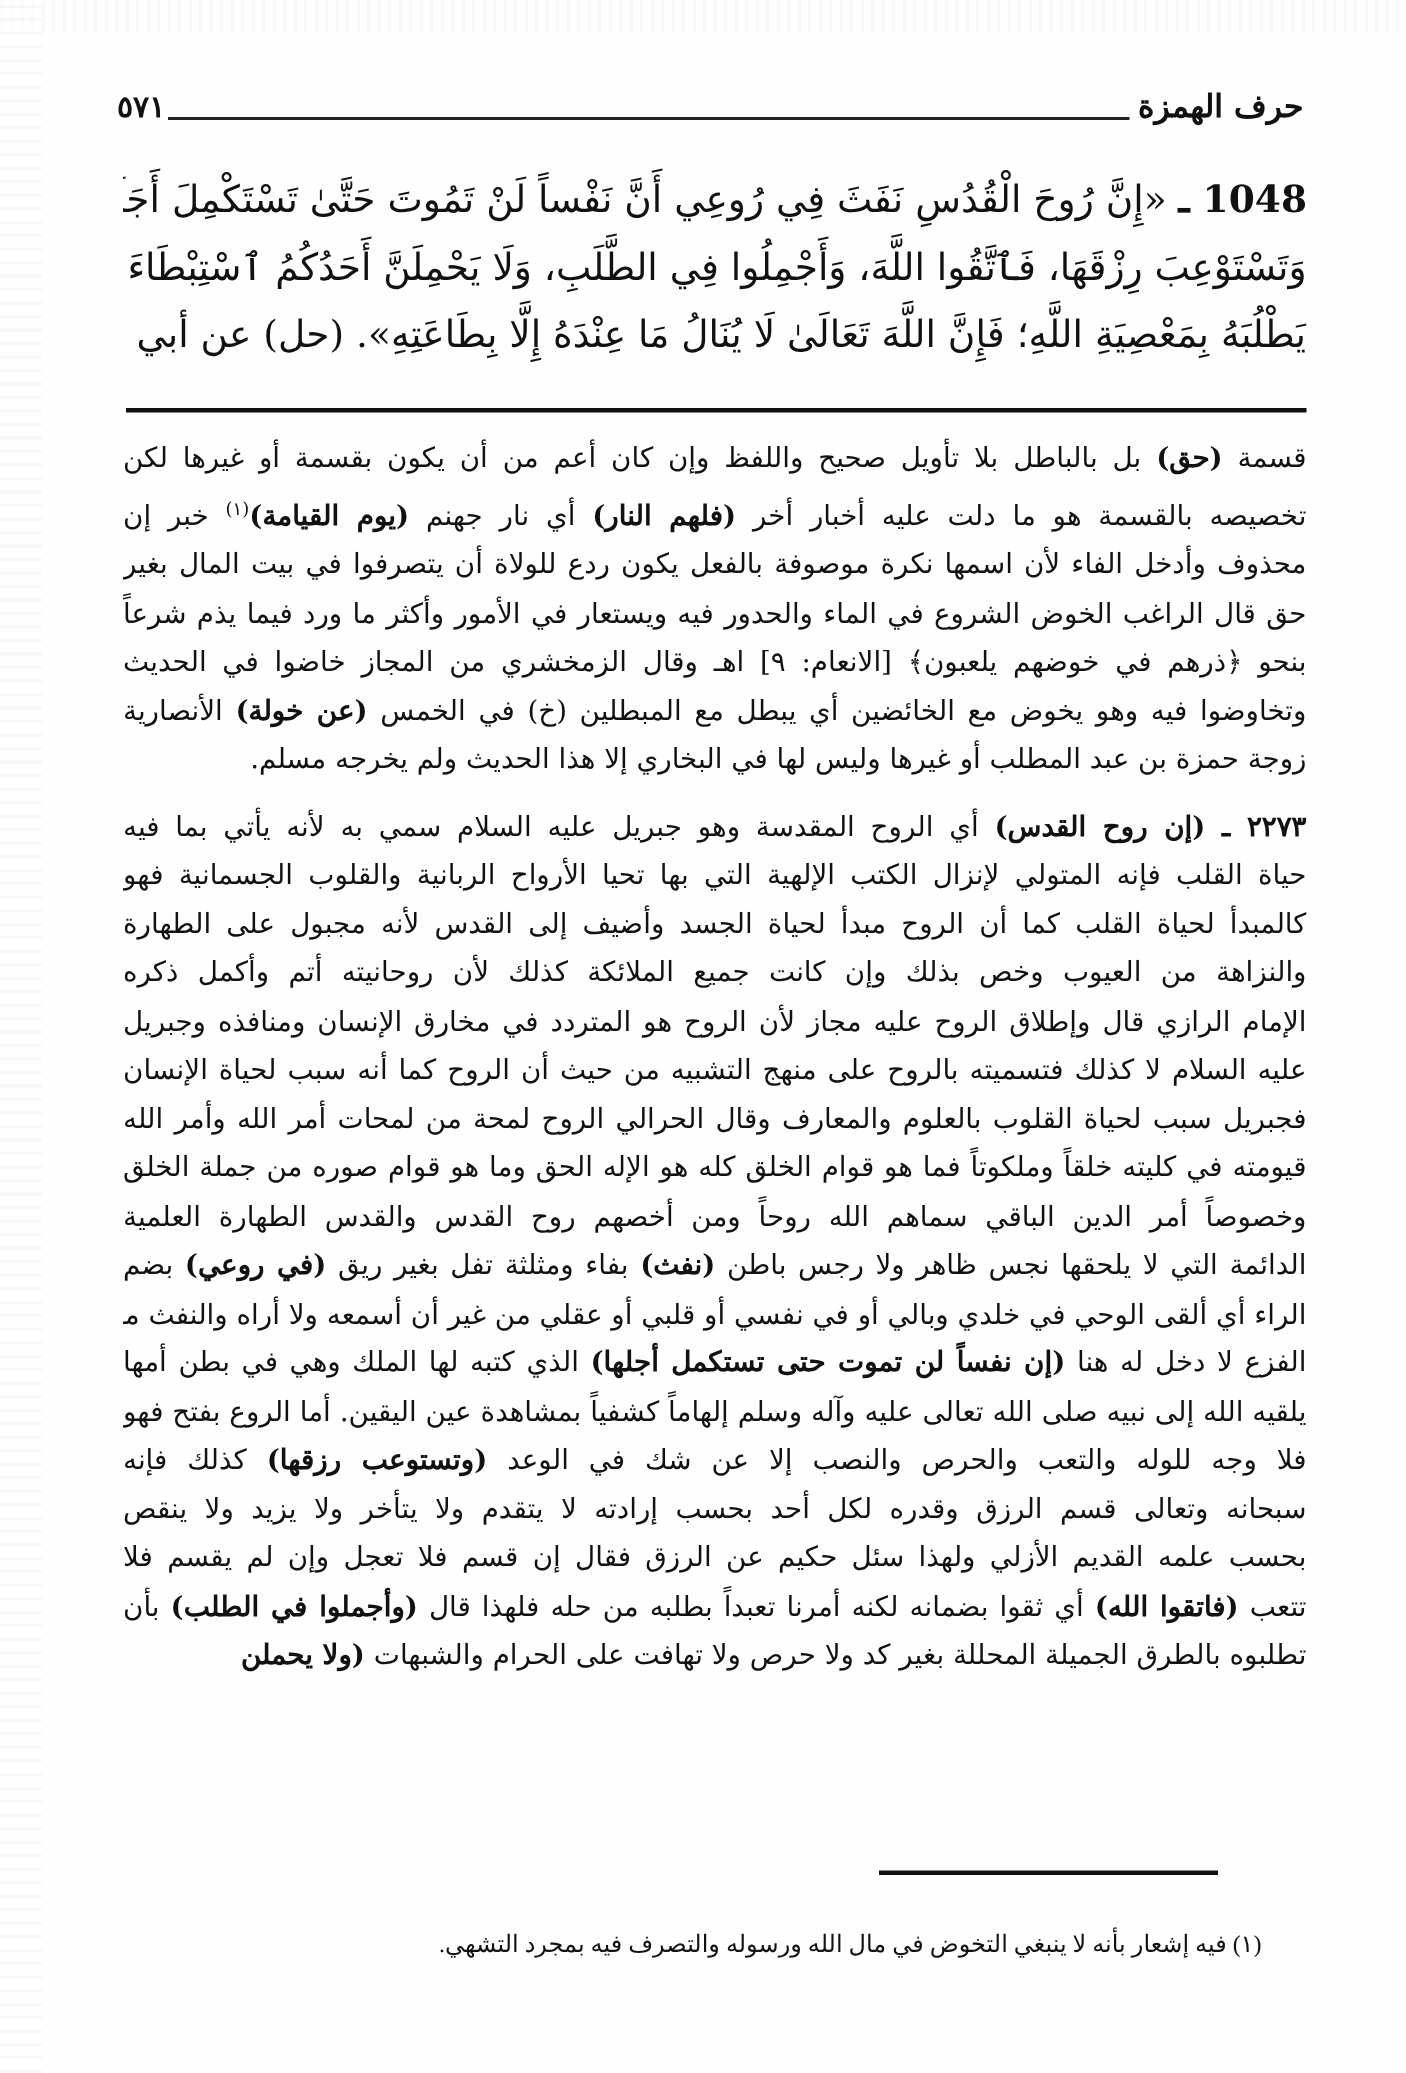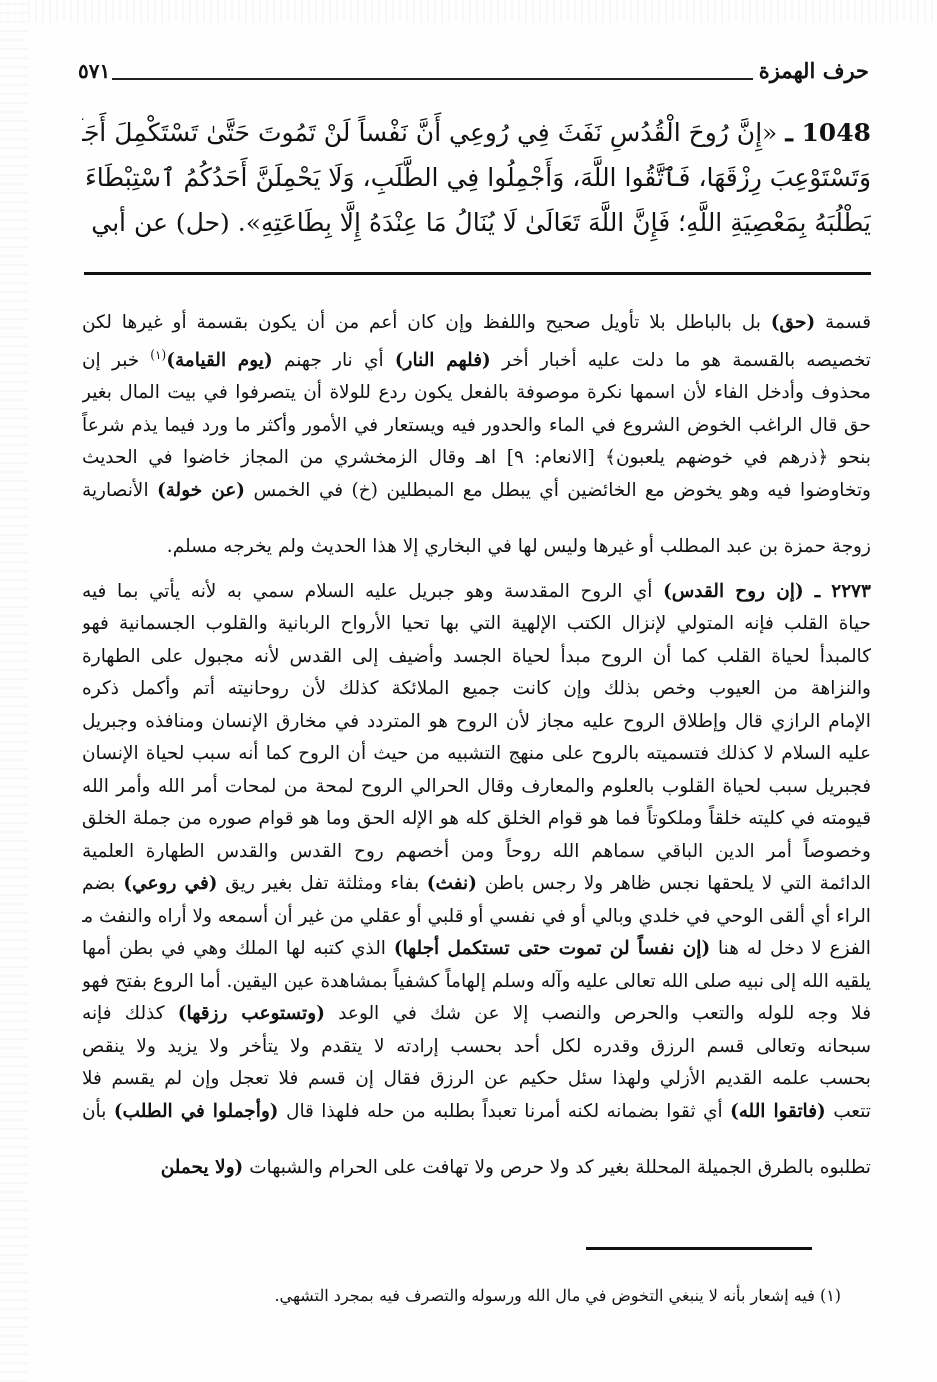--- a/index.html
+++ b/index.html
@@ -90,51 +90,52 @@
       position: absolute;
       left: 84px; right: 66px;
       top: 272px;
       height: 3px;
       background: #111;
     }
     
     .commentary {
       position: absolute;
       left: 82px; right: 66px;
-      top: 306px;
+      top: 290px;
       direction: rtl;
       font-size: 18.5px;
       line-height: 32.5px;
     }
     .c-line {
       display: block;
       white-space: nowrap;
       overflow: hidden;
       text-align: justify;
       text-align-last: justify;
     }
-    .c-line.last { text-align-last: right; margin-top: 24px; }
+    .c-line.last { text-align-last: right; }
     .c-para-gap { height: 12px; }
     .b { font-weight: bold; }
     .sup { font-size: 12px; vertical-align: super; }
     .footnote-rule {
       position: absolute;
       left: 586px;
       width: 226px;
       top: 1247px;
       height: 3px;
       background: #111;
     }
     .footnote {
       position: absolute;
       right: 96px;
       top: 1286px;
       direction: rtl;
       font-size: 16px;
       white-space: nowrap;
+      font-family: Liberation Serif, serif;
     }
   </style>
 </head>
 <body>
 
 <div class="page">
   <div class="scan-noise-top"></div>
   <div class="scan-noise-left"></div>
 
   <div class="running-header">

